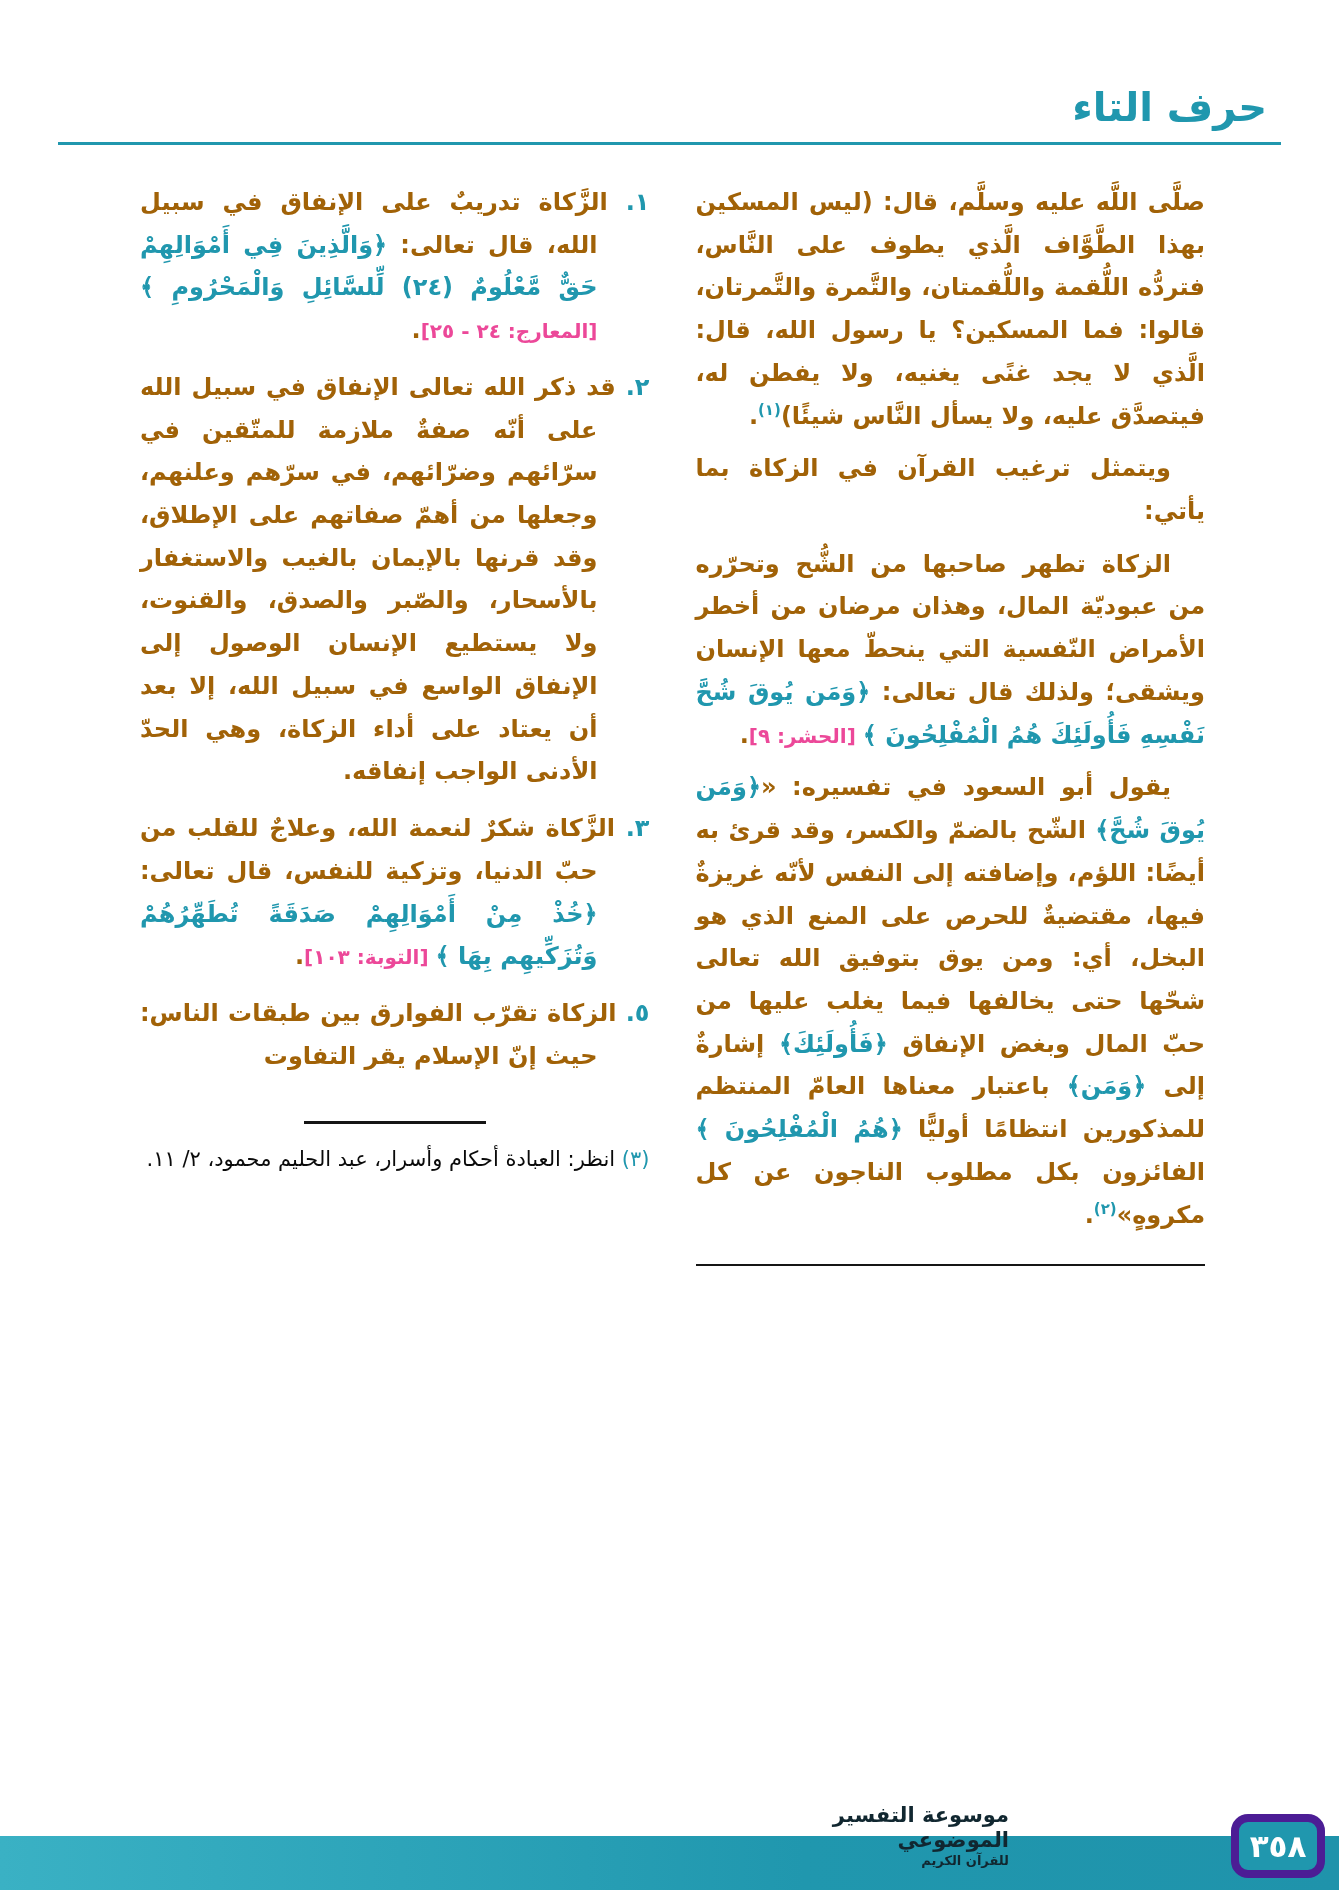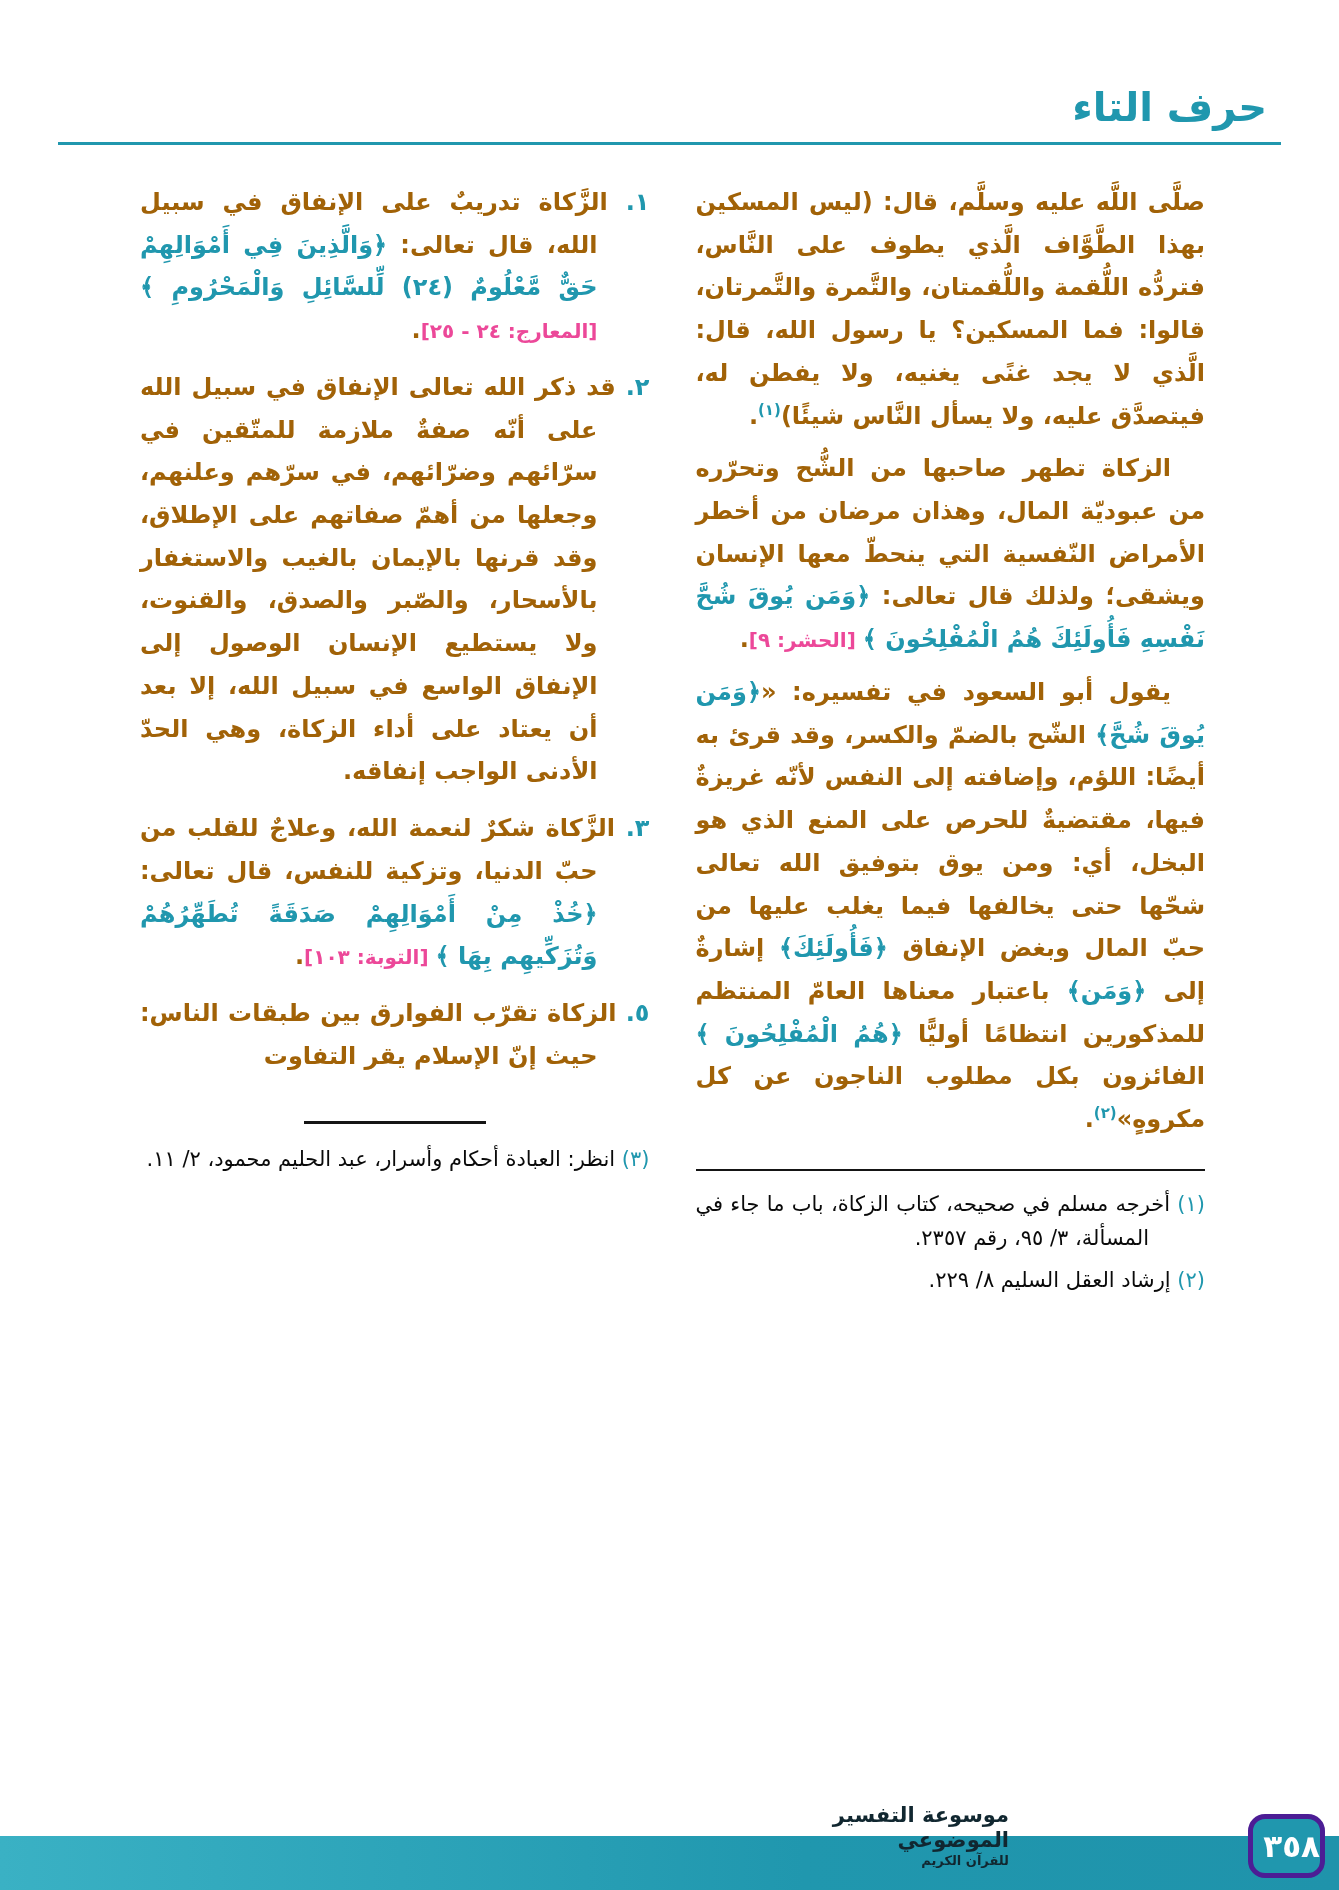--- a/index.html
+++ b/index.html
@@ -62,27 +62,28 @@
   .band {
     position: absolute;
     left: 0; right: 0; bottom: 0;
     height: 54px;
     background: linear-gradient(90deg, #3ab1c4 0%, #2097ae 60%, #1f93ab 100%);
   }
   .pill {
     position: absolute;
     right: 14px;
     bottom: 12px;
-    width: 77px;
+    width: 94px;
     height: 64px;
     background: #2097ae;
-    border: 5px solid #4c1d95;
+    border: 8px solid #4c1d95;
     border-radius: 17px;
     display: flex;
     align-items: center;
+    justify-content: center;
     color: #ffffff;
     font-size: 31px;
     font-weight: bold;
   }
   .seal {
     position: absolute;
     right: 330px;
     bottom: 22px;
     width: 260px;
     text-align: right;
@@ -97,28 +98,25 @@
 
 <header>
   <div class="header-title">حرف التاء</div>
   <div class="header-rule"></div>
 </header>
 
 <main class="columns">
   <section class="col">
     <div>
         <p class="para"><span class="seg-text">صلَّى اللَّه عليه وسلَّم، قال: (ليس المسكين بهذا الطَّوَّاف الَّذي يطوف على النَّاس، فتردُّه اللُّقمة واللُّقمتان، والتَّمرة والتَّمرتان، قالوا: فما المسكين؟ يا رسول الله، قال: الَّذي لا يجد غنًى يغنيه، ولا يفطن له، فيتصدَّق عليه، ولا يسأل النَّاس شيئًا)</span><span class="seg-fn">(١)</span><span class="seg-text">.</span></p>
+        <p class="para indent"><span class="seg-text">ويتمثل ترغيب القرآن في الزكاة بما يأتي:</span></p>
         <p class="para indent"><span class="seg-text">الزكاة تطهر صاحبها من الشُّح وتحرّره من عبوديّة المال، وهذان مرضان من أخطر الأمراض النّفسية التي ينحطّ معها الإنسان ويشقى؛ ولذلك قال تعالى: </span><span class="seg-quran">﴿وَمَن يُوقَ شُحَّ نَفْسِهِ فَأُولَئِكَ هُمُ الْمُفْلِحُونَ ﴾</span><span class="seg-ref"> [الحشر: ٩]</span><span class="seg-text">.</span></p>
         <p class="para indent"><span class="seg-text">يقول أبو السعود في تفسيره: «</span><span class="seg-quran">﴿وَمَن يُوقَ شُحَّ﴾</span><span class="seg-text"> الشّح بالضمّ والكسر، وقد قرئ به أيضًا: اللؤم، وإضافته إلى النفس لأنّه غريزةٌ فيها، مقتضيةٌ للحرص على المنع الذي هو البخل، أي: ومن يوق بتوفيق الله تعالى شحّها حتى يخالفها فيما يغلب عليها من حبّ المال وبغض الإنفاق </span><span class="seg-quran">﴿فَأُولَئِكَ﴾</span><span class="seg-text"> إشارةٌ إلى </span><span class="seg-quran">﴿وَمَن﴾</span><span class="seg-text"> باعتبار معناها العامّ المنتظم للمذكورين انتظامًا أوليًّا </span><span class="seg-quran">﴿هُمُ الْمُفْلِحُونَ ﴾</span><span class="seg-text"> الفائزون بكل مطلوب الناجون عن كل مكروهٍ»</span><span class="seg-fn">(٢)</span><span class="seg-text">.</span></p>
       </div>
     <div class="fn-sep"></div>
-    <div>
-        <p class="footnote"><span class="fn-marker">(١) </span><span class="fn-text">أخرجه مسلم في صحيحه، كتاب الزكاة، باب ما جاء في المسألة، ٣/ ٩٥، رقم ٢٣٥٧.</span></p>
-        <p class="footnote"><span class="fn-marker">(٢) </span><span class="fn-text">إرشاد العقل السليم ٨/ ٢٢٩.</span></p>
-      </div>
   </section>
 
   <section class="col">
     <div>
         <p class="para item"><span class="num">١. </span><span class="seg-text">الزَّكاة تدريبٌ على الإنفاق في سبيل الله، قال تعالى: </span><span class="seg-quran">﴿وَالَّذِينَ فِي أَمْوَالِهِمْ حَقٌّ مَّعْلُومٌ (٢٤) لِّلسَّائِلِ وَالْمَحْرُومِ ﴾</span><span class="seg-ref"> [المعارج: ٢٤ - ٢٥]</span><span class="seg-text">.</span></p>
         <p class="para item"><span class="num">٢. </span><span class="seg-text">قد ذكر الله تعالى الإنفاق في سبيل الله على أنّه صفةٌ ملازمة للمتّقين في سرّائهم وضرّائهم، في سرّهم وعلنهم، وجعلها من أهمّ صفاتهم على الإطلاق، وقد قرنها بالإيمان بالغيب والاستغفار بالأسحار، والصّبر والصدق، والقنوت، ولا يستطيع الإنسان الوصول إلى الإنفاق الواسع في سبيل الله، إلا بعد أن يعتاد على أداء الزكاة، وهي الحدّ الأدنى الواجب إنفاقه.</span></p>
         <p class="para item"><span class="num">٣. </span><span class="seg-text">الزَّكاة شكرٌ لنعمة الله، وعلاجٌ للقلب من حبّ الدنيا، وتزكية للنفس، قال تعالى: </span><span class="seg-quran">﴿خُذْ مِنْ أَمْوَالِهِمْ صَدَقَةً تُطَهِّرُهُمْ وَتُزَكِّيهِم بِهَا ﴾</span><span class="seg-ref"> [التوبة: ١٠٣]</span><span class="seg-text">.</span></p>
         <p class="para item"><span class="num">٥. </span><span class="seg-text">الزكاة تقرّب الفوارق بين طبقات الناس: حيث إنّ الإسلام يقر التفاوت</span></p>
       </div>
     <div class="fn-sep-short"></div>

